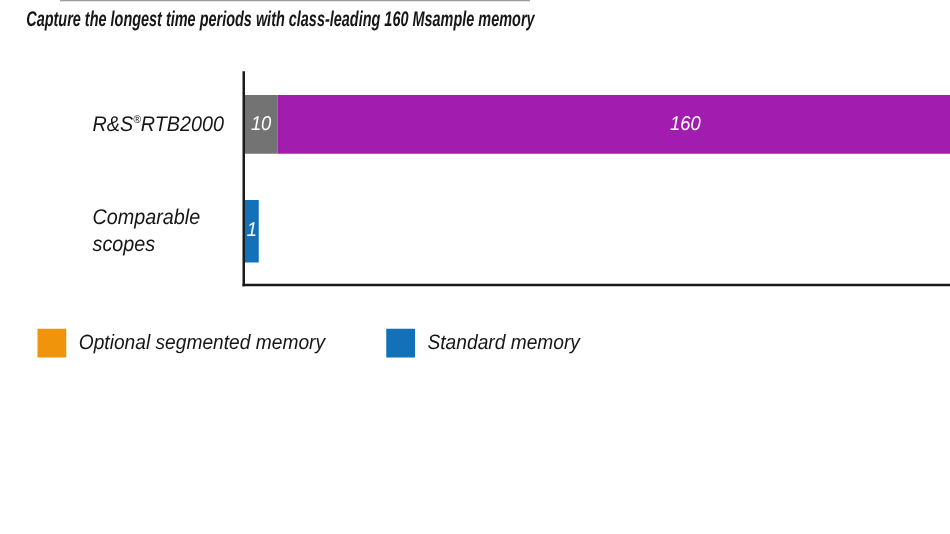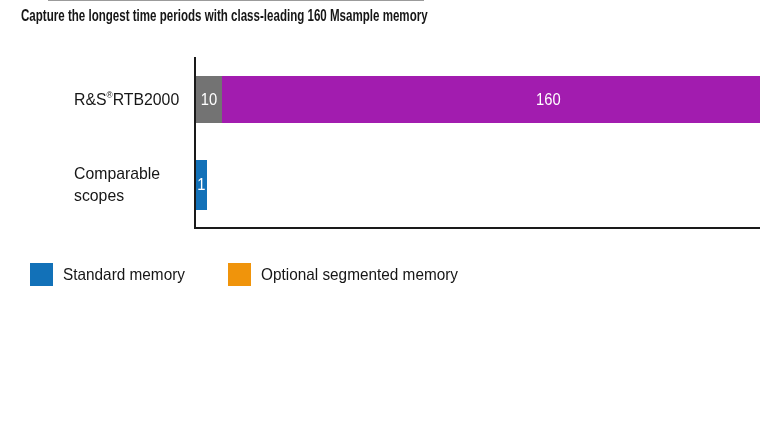--- a/index.html
+++ b/index.html
@@ -7,20 +7,21 @@
     font-family: "Liberation Sans", sans-serif;
     background: #ffffff;
   }
   .canvas {
     position: relative;
     width: 760px;
     height: 427px;
     background: #ffffff;
     overflow: hidden;
     color: #1a1a1a;
+    font-style: italic;
   }
   .top-hairline {
     position: absolute;
     left: 48px; top: 0;
     width: 376px; height: 1px;
     background: #9b9b9b;
   }
   .title {
     position: absolute;
     left: 21px; top: 6px;
@@ -135,22 +136,22 @@
       <span>scopes</span>
     </div>
     <div class="bar" style="left: 152px; top: 160px; width: 11px; height: 50px; background-color: rgb(18, 113, 184);">
       <span class="bar-value">1</span>
     </div>
 
   </div>
 
   <div class="legend">
     <div class="legend-item">
+      <span class="swatch" style="background-color: rgb(240, 148, 11);"></span>
+      <span class="legend-label">Optional segmented memory</span>
+    </div>
+    <div class="legend-item">
       <span class="swatch" style="background-color: rgb(18, 113, 184);"></span>
       <span class="legend-label">Standard memory</span>
-    </div>
-    <div class="legend-item">
-      <span class="swatch" style="background-color: rgb(240, 148, 11);"></span>
-      <span class="legend-label">Optional segmented memory</span>
     </div>
   </div>
 
 </div>
 
 </body></html>

